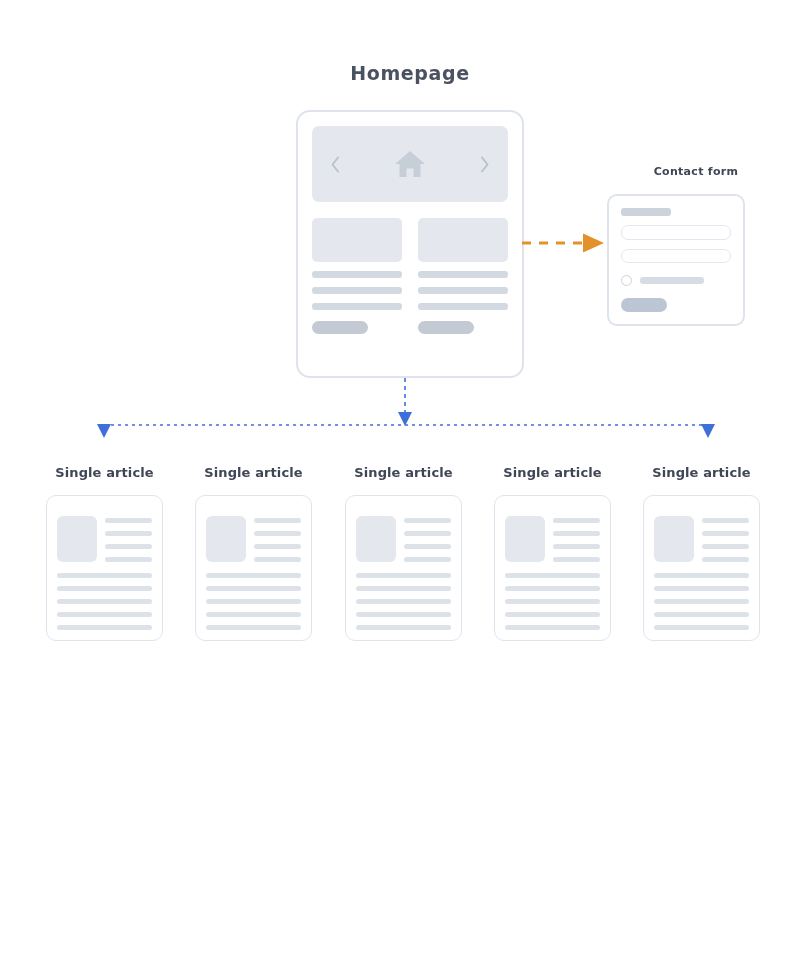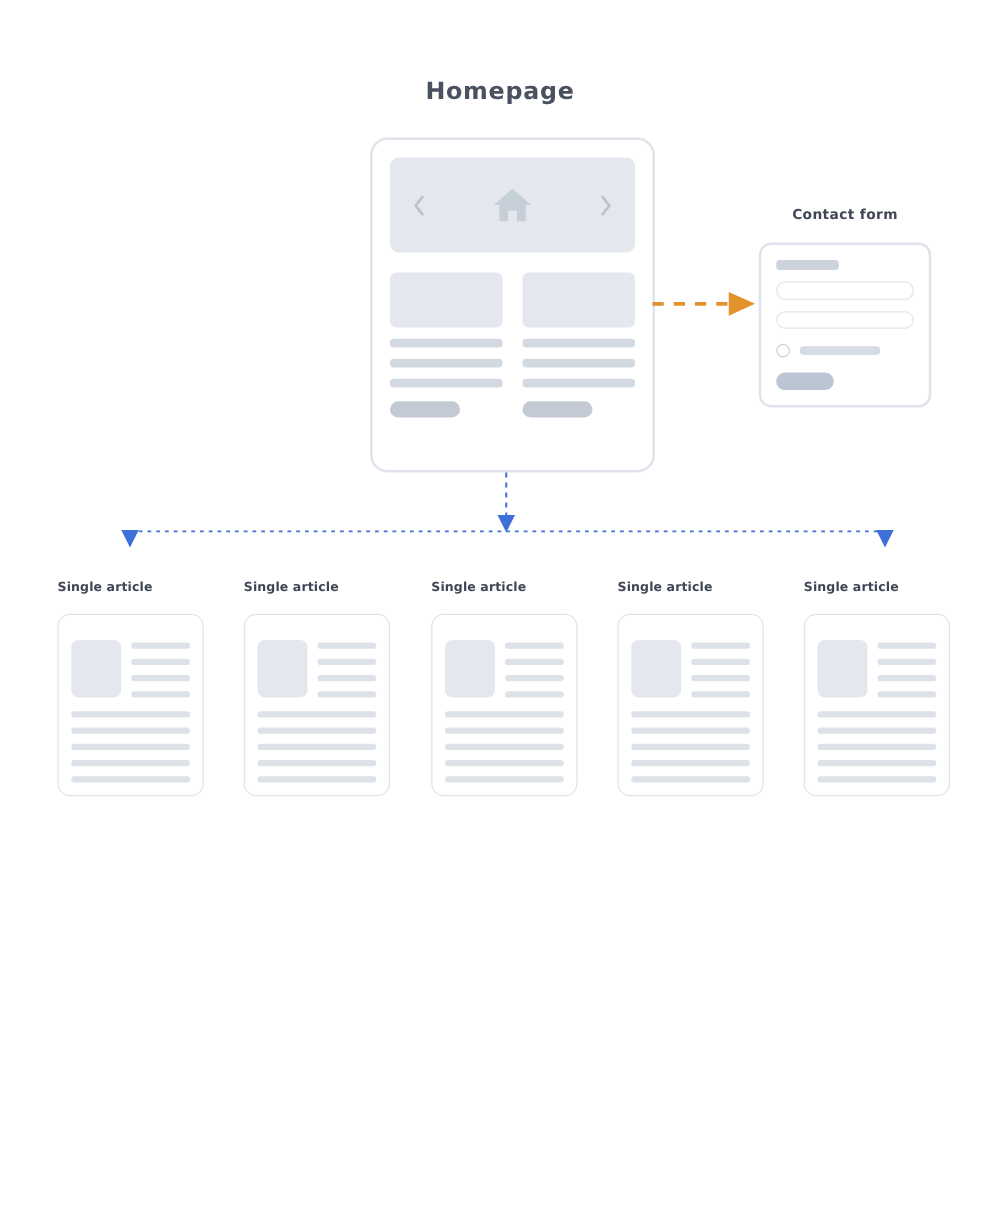--- a/index.html
+++ b/index.html
@@ -16,40 +16,41 @@
   .canvas { position: absolute; inset: 0; }
 
   
   .node-title {
     position: absolute;
     color: #4a5160;
     font-weight: bold;
     letter-spacing: 0.3px;
     text-align: center;
     white-space: nowrap;
+    margin-left: 20px;
   }
   #homepage-title {
     left: 0; right: 0;
     top: 62px;
     font-size: 19px;
     letter-spacing: 0.6px;
   }
   #contactform-title {
     left: 600px;
     width: 152px;
     top: 165px;
     font-size: 11px;
     color: #3f4656;
   }
   .article-title {
-    font-size: 10px;
+    font-size: 13px;
     color: #3f4656;
     font-weight: bold;
     letter-spacing: 0.1px;
-    text-align: left;
+    text-align: center;
     white-space: nowrap;
     margin-bottom: 15px;
   }
 
   
   .card {
     background: #ffffff;
     border: 2px solid #dfe4ec;
     border-radius: 14px;
   }

